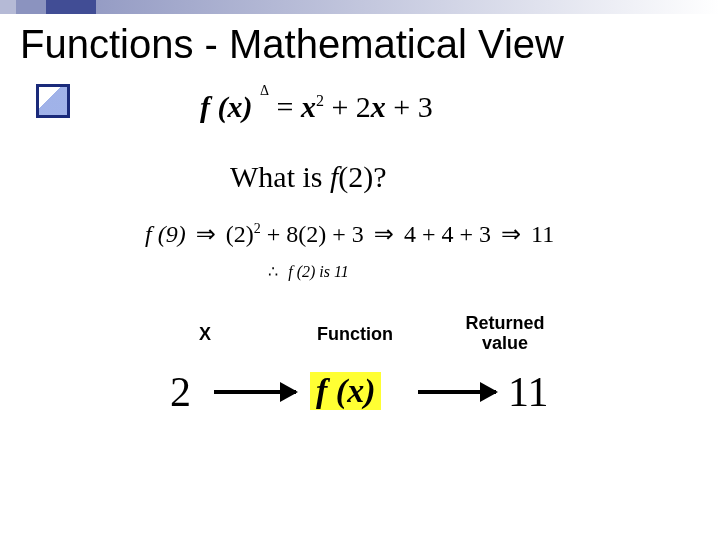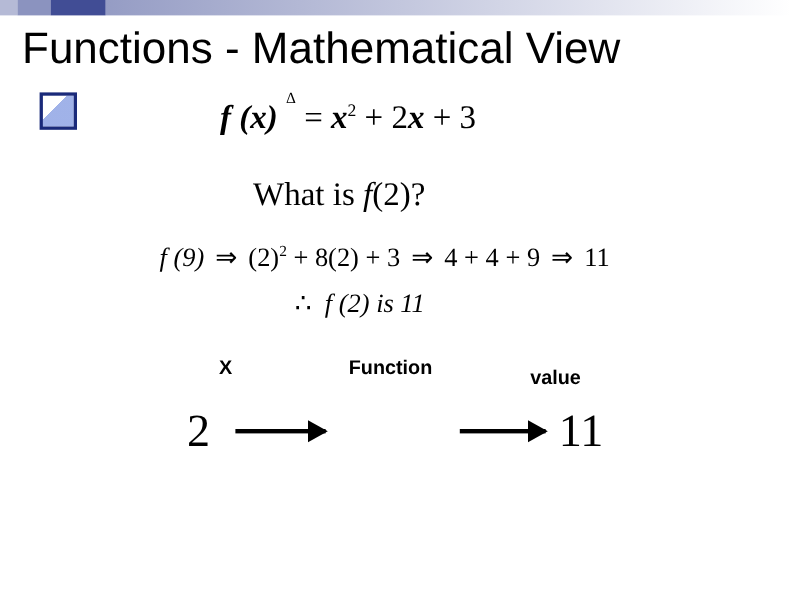--- a/index.html
+++ b/index.html
@@ -89,21 +89,21 @@
     left: 145px;
     top: 130px;
     font-size: 24px;
     font-style: italic;
   }
   .row-eval sup { font-size: 14px; font-style: normal; }
   .row-result {
     position: absolute;
     left: 268px;
     top: 172px;
-    font-size: 24px;
+    font-size: 16px;
     font-style: italic;
   }
   .implies {
     font-style: normal;
     padding: 0 4px;
   }
   .therefore {
     font-style: normal;
     padding-right: 6px;
   }
@@ -191,40 +191,41 @@
     <div class="math-row row-q">
       <span style="font-family:'Times New Roman',serif;text-align:center;">What is <span style="font-style:italic">f</span>(2)?</span>
     </div>
 
     <div class="math-row row-eval">
       <span>f (9)</span>
       <span class="implies">⇒</span>
       <span style="font-style:normal">(2)</span><sup>2</sup>
       <span style="font-style:normal">+ 8(2) + 3</span>
       <span class="implies">⇒</span>
-      <span style="font-style:normal">4 + 4 + 9</span>
+      <span style="font-style:normal">4 + 4 + 3</span>
       <span class="implies">⇒</span>
       <span style="font-style:normal">11</span>
     </div>
 
     <div class="math-row row-result">
       <span class="therefore">∴</span>
       <span>f (2) is 11</span>
     </div>
 
     <div class="labels">
       <div class="label-x">X</div>
       <div class="label-fn">Function</div>
       <div class="label-ret">
-        <br>
+        <span>Returned</span><br>
         <span>value</span>
       </div>
     </div>
 
     <div class="flow">
       <div class="two">2</div>
       <div class="arrow arrow1"></div>
+      <div class="fx">f (x)</div>
       <div class="arrow arrow2"></div>
       <div class="eleven">11</div>
     </div>
 
   </div>
 </div>
 
 </body></html>

